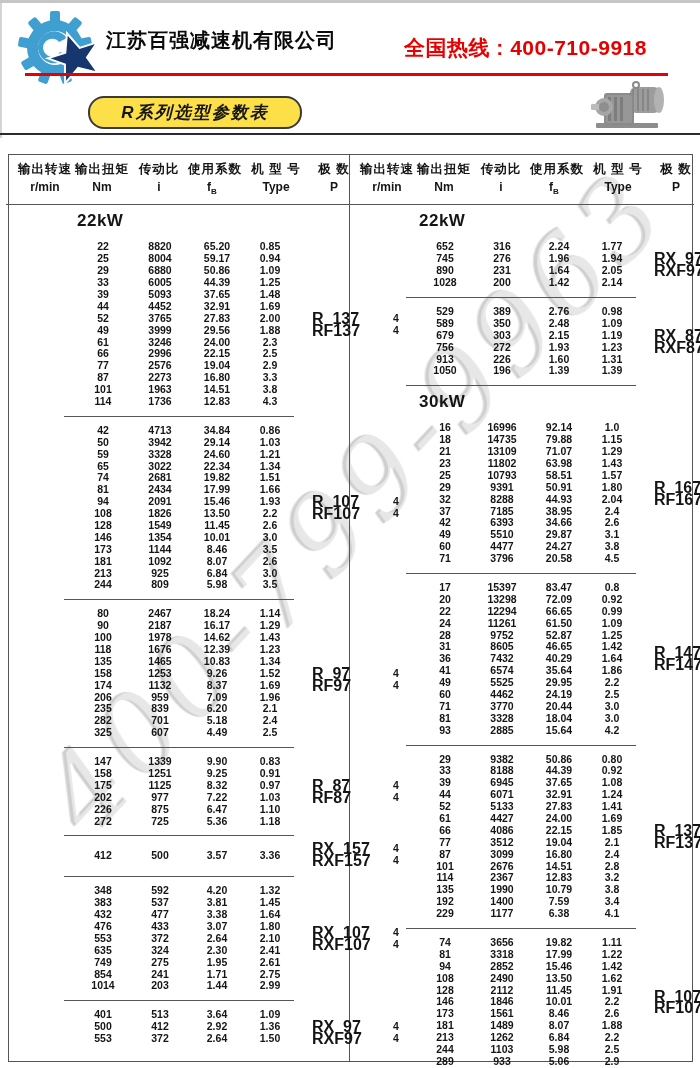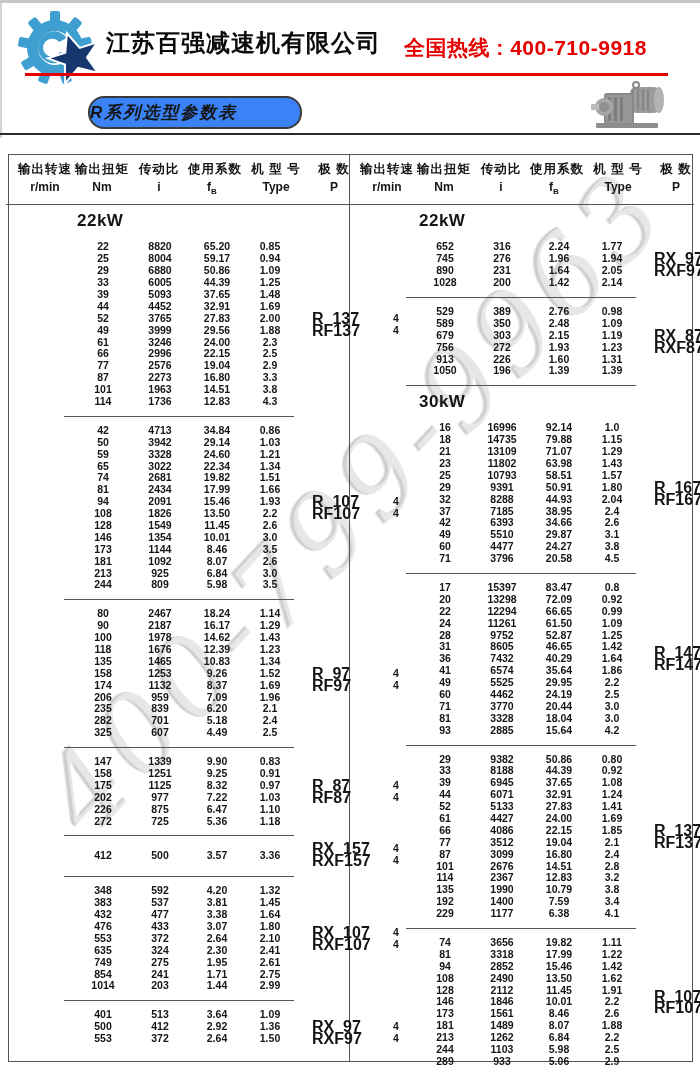--- a/index.html
+++ b/index.html
@@ -18,26 +18,26 @@
 
   
   .watermark{position:absolute;left:-70px;top:440px;width:840px;height:130px;line-height:130px;
     text-align:center;font-family:"DejaVu Serif",serif;font-style:italic;font-size:108px;
     letter-spacing:8px;color:rgba(150,150,150,0.20);
     text-shadow:2px 2px 1px rgba(255,255,255,0.9), -1px -1px 1px rgba(120,120,120,0.25);
     transform:rotate(-47deg);z-index:1;pointer-events:none;white-space:nowrap;}
 
   header{position:absolute;left:0;top:0;width:100%;height:131px;z-index:2;}
   .logo{position:absolute;left:18px;top:7px;}
-  .company{position:absolute;left:106px;top:24px;font-size:24px;font-weight:700;letter-spacing:1px;color:#0b0b0b;}
+  .company{position:absolute;left:106px;top:24px;font-size:20px;font-weight:700;letter-spacing:1px;color:#0b0b0b;}
   .hotline{position:absolute;left:404px;top:31px;font-size:21px;font-weight:700;color:var(--accent);letter-spacing:0.5px;}
   .red-rule{position:absolute;left:25px;right:32px;top:70px;height:3px;background:var(--accent);}
   .badge{position:absolute;left:88px;top:93px;width:214px;height:33px;border:2px solid #3a3a3a;
-    border-radius:16px;display:flex;align-items:center;justify-content:flex-start;z-index:2;
-    font-size:17px;font-weight:700;font-style:italic;letter-spacing:2px;background:#3b82f6;}
+    border-radius:16px;display:flex;align-items:center;justify-content:center;z-index:2;
+    font-size:17px;font-weight:700;font-style:italic;letter-spacing:2px;background:#fde047;}
   .product{position:absolute;left:590px;top:76px;z-index:2;}
   .dark-rule{position:absolute;left:0;right:0;top:130px;height:2px;background:#2b2b2b;z-index:2;}
 
   
   .table-wrap{position:absolute;left:8px;right:7px;top:151px;bottom:6px;display:flex;
     border-top:1px solid var(--line);border-bottom:1px solid var(--line);z-index:2;}
   .tcol{width:342px;border-left:1px solid var(--line);display:flex;flex-direction:column;align-items:center;}
   .tcol.right{flex:1;border-right:1px solid var(--line);}
   .tcol.left{border-right:1px solid var(--line);}
   .tcol.right{border-left:none;}

